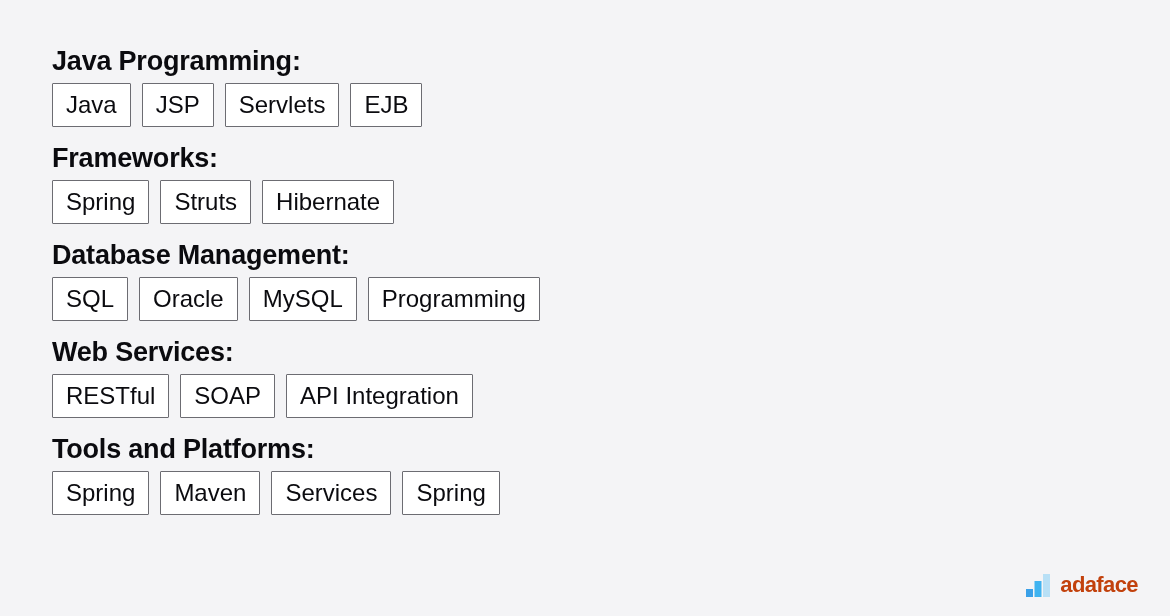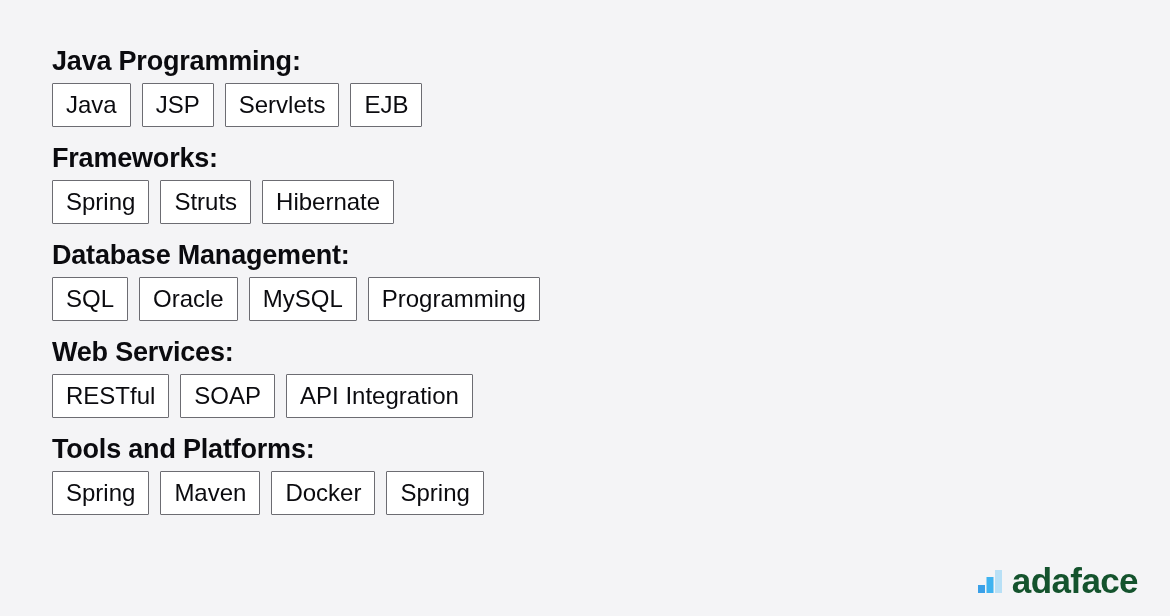--- a/index.html
+++ b/index.html
@@ -74,23 +74,23 @@
     gap: 9px;
   }
 
   #brand-logo .logo-mark {
     display: block;
     width: 26px;
     height: 26px;
   }
 
   #brand-logo .logo-word {
-    font-size: 35px;
+    font-size: 22px;
     font-weight: bold;
-    color: #14532d;
+    color: #c2410c;
     letter-spacing: -0.6px;
     line-height: 1;
   }
 </style>
 </head>
 <body style="background: rgb(244, 244, 246);">
 
 <div id="skills-panel">
     <div class="skill-group">
       <div class="group-heading">Java Programming:</div>
@@ -124,21 +124,21 @@
         <div class="chip">RESTful</div>
         <div class="chip">SOAP</div>
         <div class="chip">API Integration</div>
       </div>
     </div>
     <div class="skill-group">
       <div class="group-heading">Tools and Platforms:</div>
       <div class="chip-row">
         <div class="chip">Spring</div>
         <div class="chip">Maven</div>
-        <div class="chip">Docker</div>
+        <div class="chip">Services</div>
         <div class="chip">Spring</div>
       </div>
     </div>
   </div>
 
 <div id="brand-logo">
   <svg class="logo-mark" viewBox="0 0 26 26" aria-hidden="true">
     <rect id="logo-bar-1" x="1" y="17" width="7" height="8" fill="#3aa0e8"></rect>
     <rect id="logo-bar-2" x="9.5" y="9" width="7" height="16" fill="#3fb3f0"></rect>
     <rect id="logo-bar-3" x="18" y="2" width="7" height="23" fill="#b8e0f6"></rect>

